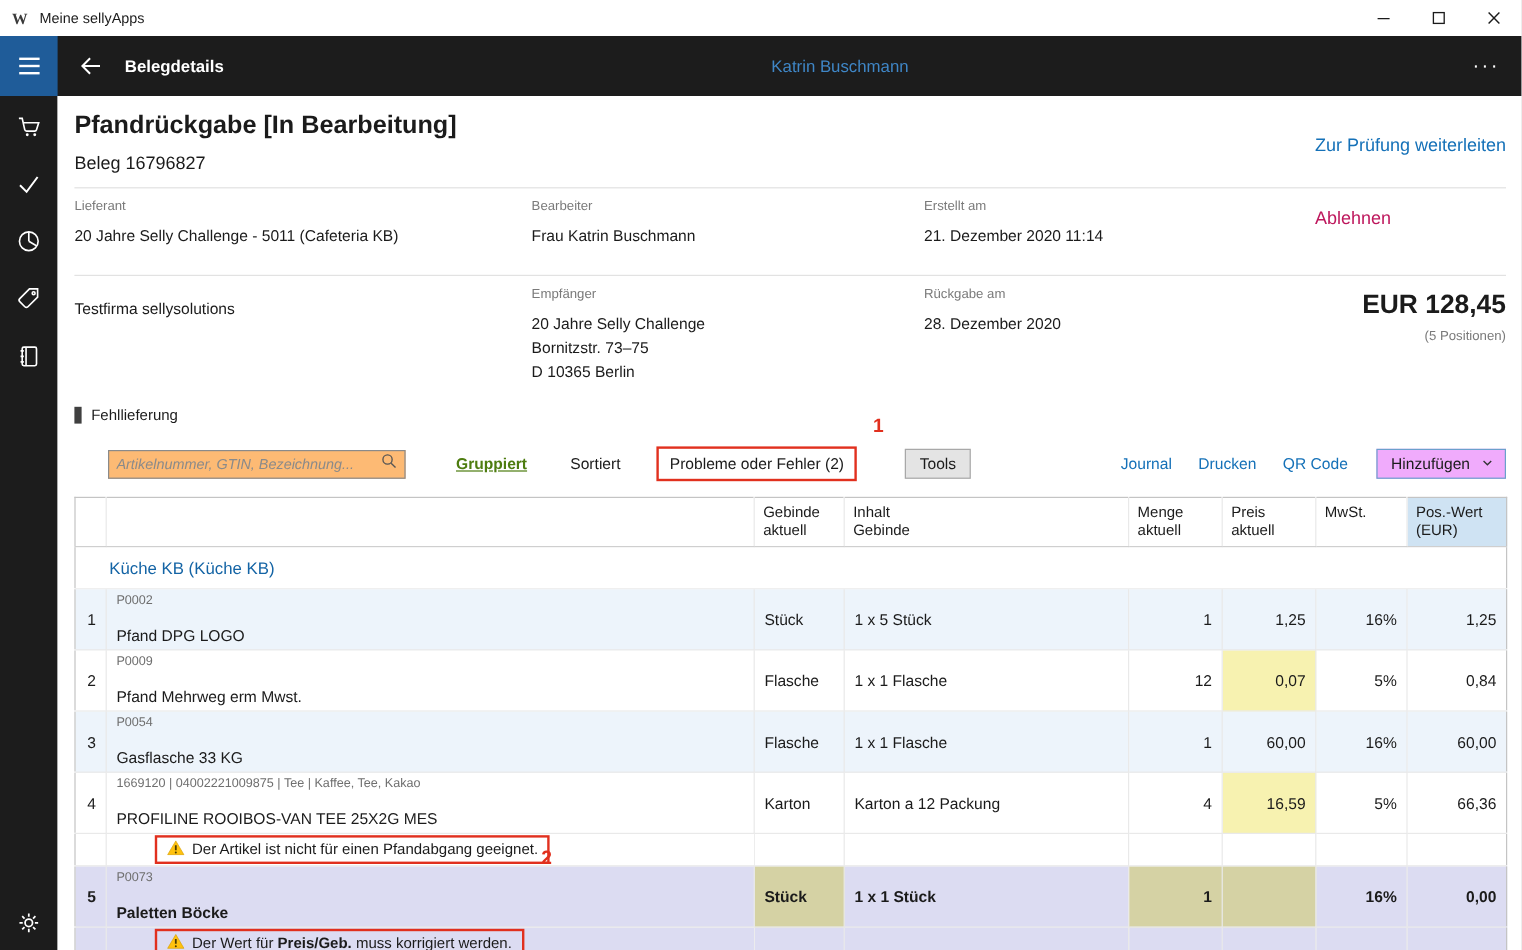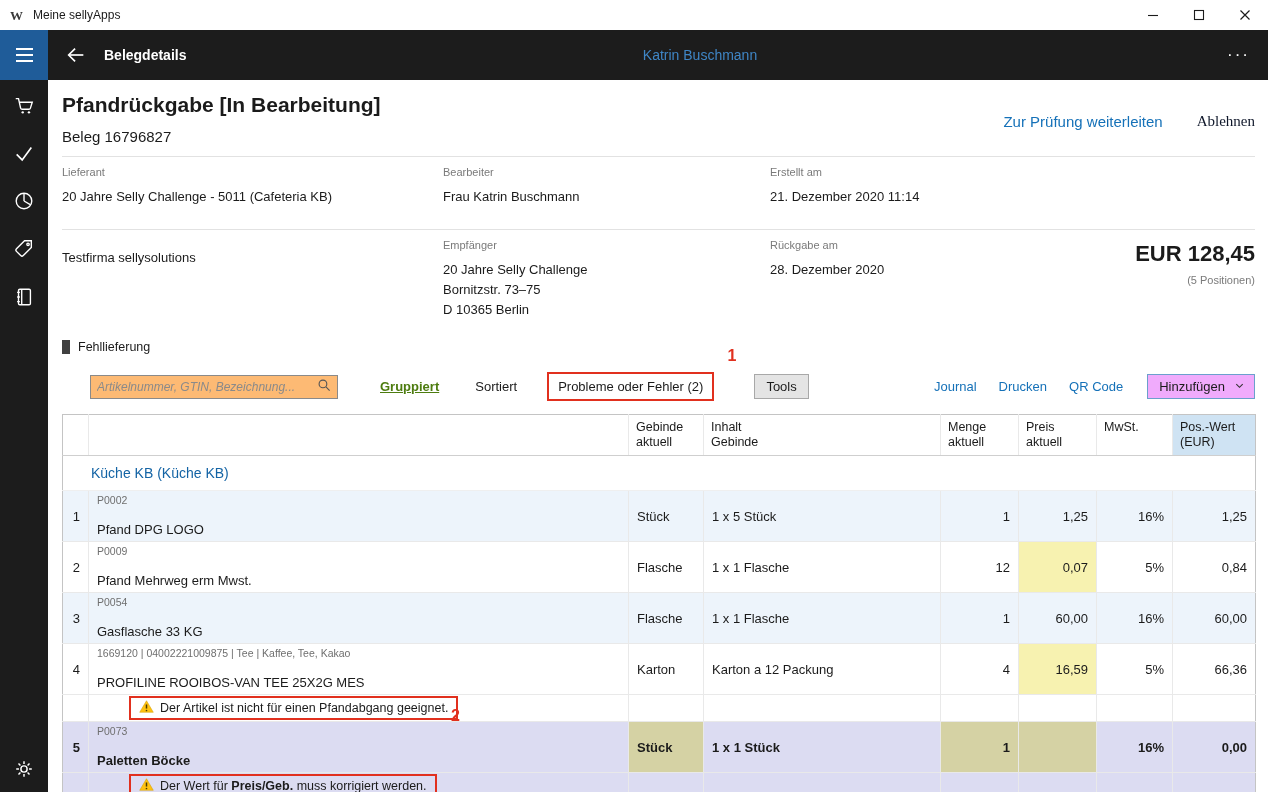--- a/index.html
+++ b/index.html
@@ -27,36 +27,36 @@
   .sidebar { position:absolute; top:80px; left:0; bottom:0; width:48px; background:#1c1c1c; display:flex; flex-direction:column; align-items:center; padding-top:14px; }
   .side-ic { width:22px; height:22px; margin-bottom:26px; display:flex; align-items:center; justify-content:center; }
   .side-gear { margin-top:auto; margin-bottom:12px; width:22px; height:22px; display:flex; align-items:center; justify-content:center; }
 
   
   .main { position:absolute; top:80px; left:48px; right:0; bottom:0; background:#fff; padding:0 13px 0 14px; }
 
   .page-head { position:relative; padding-top:13px; }
   .page-title { font-size:21px; font-weight:bold; color:#1b1b1b; }
   .page-sub { margin-top:11px; font-size:15px; color:#1b1b1b; }
-  .head-actions { position:absolute; right:0; top:33px; display:flex; gap:34px; font-size:15px; }
+  .head-actions { position:absolute; right:0; top:33px; display:flex; gap:44px; font-size:15px;flex-direction:column; }
   .lnk-forward { color:#1571b8; cursor:pointer; }
-  .lnk-reject { color:#0f172a; cursor:default;font-family:Liberation Serif, serif; }
+  .lnk-reject { color:#be185d; cursor:default; }
 
   .divider { border-top:1px solid #e2e2e2; margin-top:11px; }
 
   .info-row1 { display:grid; grid-template-columns:381px 327px 1fr; padding:9px 0 11px; }
   .info-row2 { display:grid; grid-template-columns:381px 327px 250px 1fr; padding:9px 0 4px; }
   .f-label { font-size:11px; color:#7a7a7a; }
   .f-value { font-size:13px; color:#1b1b1b; margin-top:9px; line-height:20px; }
   .total-box { text-align:right; }
   .total-amt { font-size:22px; font-weight:bold; margin-top:2px; }
   .total-sub { font-size:11px; color:#7a7a7a; margin-top:7px; }
 
   .tag-row { margin-top:13px; }
-  .tag-chip { border-left:8px solid #404040; padding-left:8px; font-size:12.5px; color:#1b1b1b; }
+  .tag-chip { border-left:6px solid #404040; padding-left:8px; font-size:12.5px; color:#1b1b1b; }
 
   
   .toolbar { margin-top:17px; display:flex; align-items:center; position:relative; }
   .searchbox { width:248px; height:24px; border:1px solid #8a8a8a; display:flex; align-items:center; padding:0 6px; background:#fdba74;margin-left:28px; }
   .searchbox input { flex:1; border:none; outline:none; font-size:12px; font-family:inherit; color:#1b1b1b; background:transparent; }
   .searchbox input::placeholder { font-style:italic; color:#8a8a8a; }
   .t-gruppiert { margin-left:42px; color:#4d7c0f; text-decoration:underline; font-size:13px; cursor:pointer;font-weight:bold; }
   .t-sortiert { margin-left:36px; color:#1b1b1b; font-size:13px; cursor:pointer; }
   .probleme-wrap { margin-left:30px; position:relative; border:2px solid #e1301e; padding:5px 9px; font-size:13px; cursor:pointer; }
   .marker { color:#e1301e; font-weight:bold; font-size:16px; }

